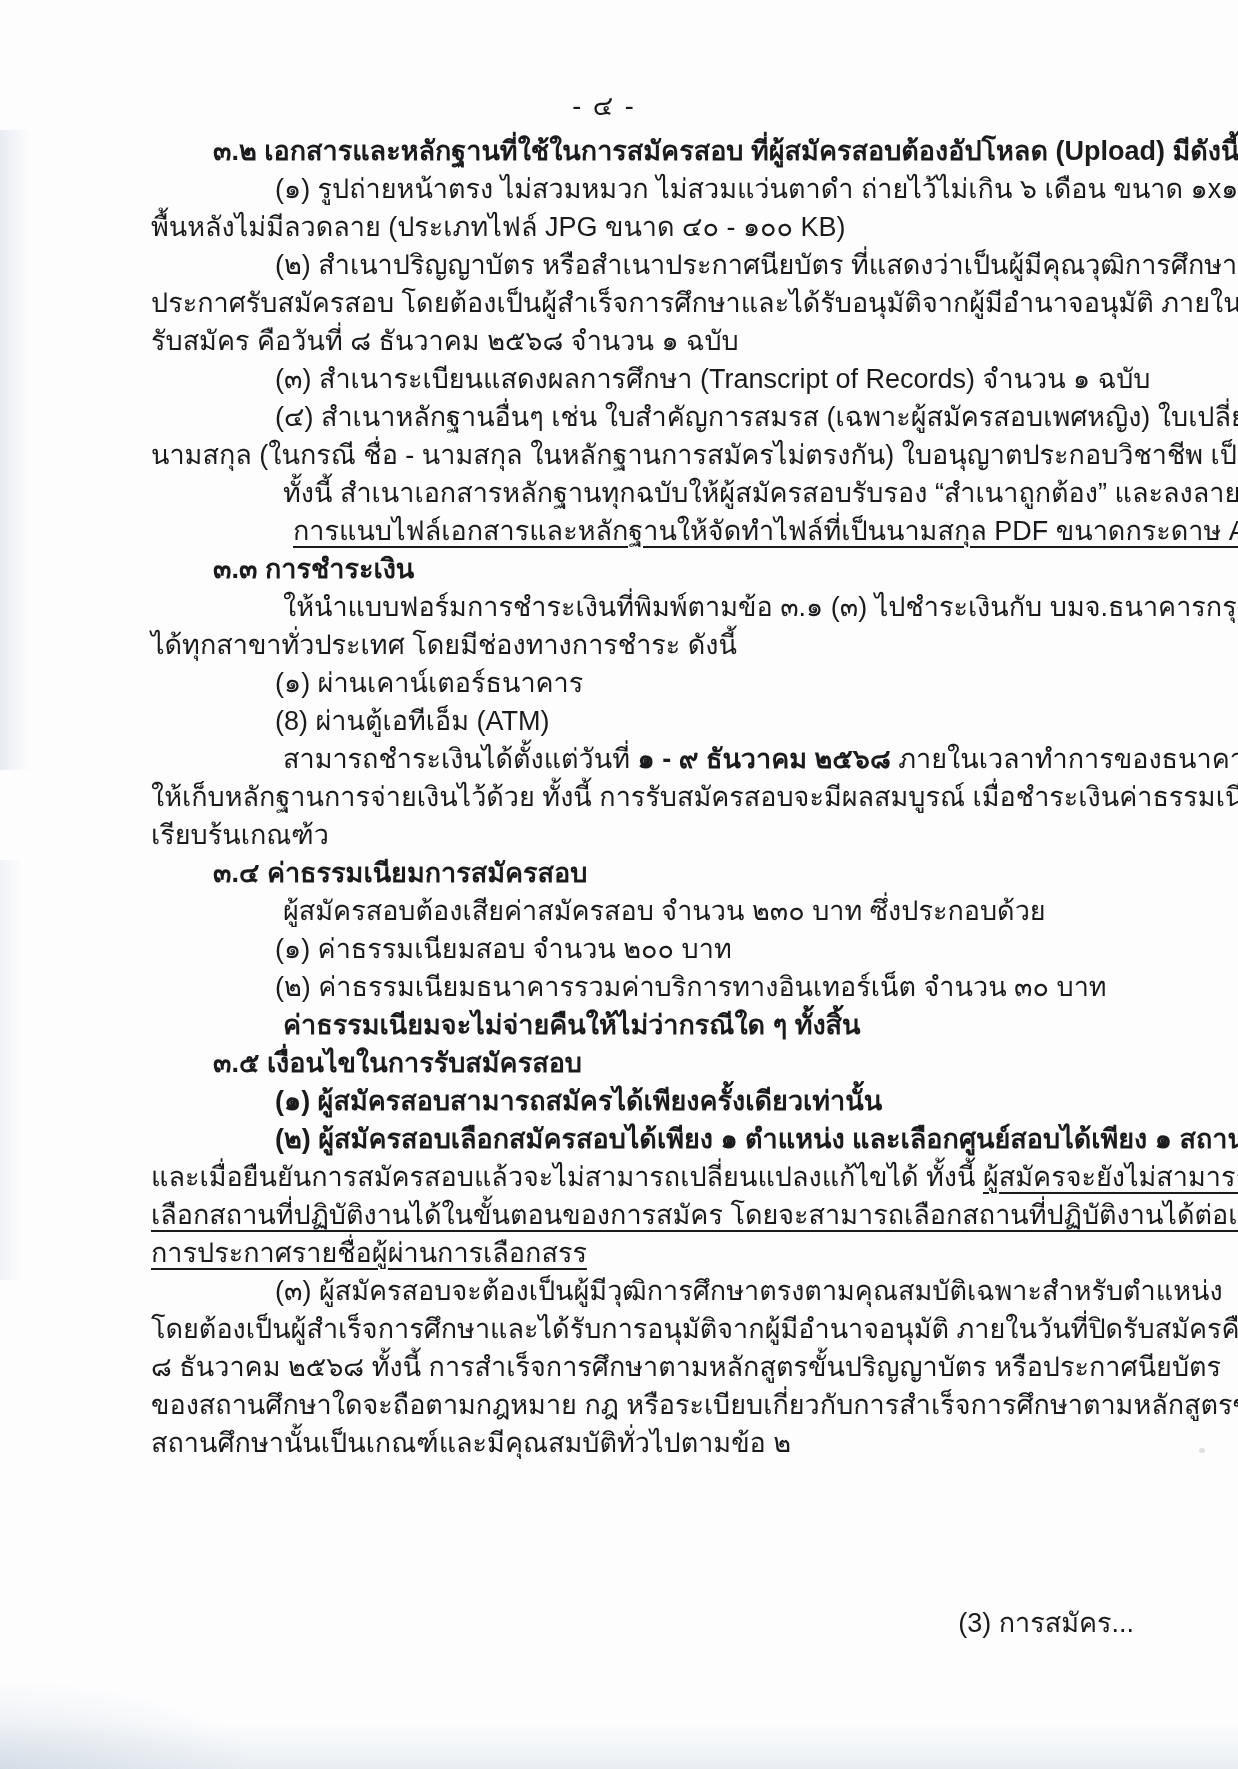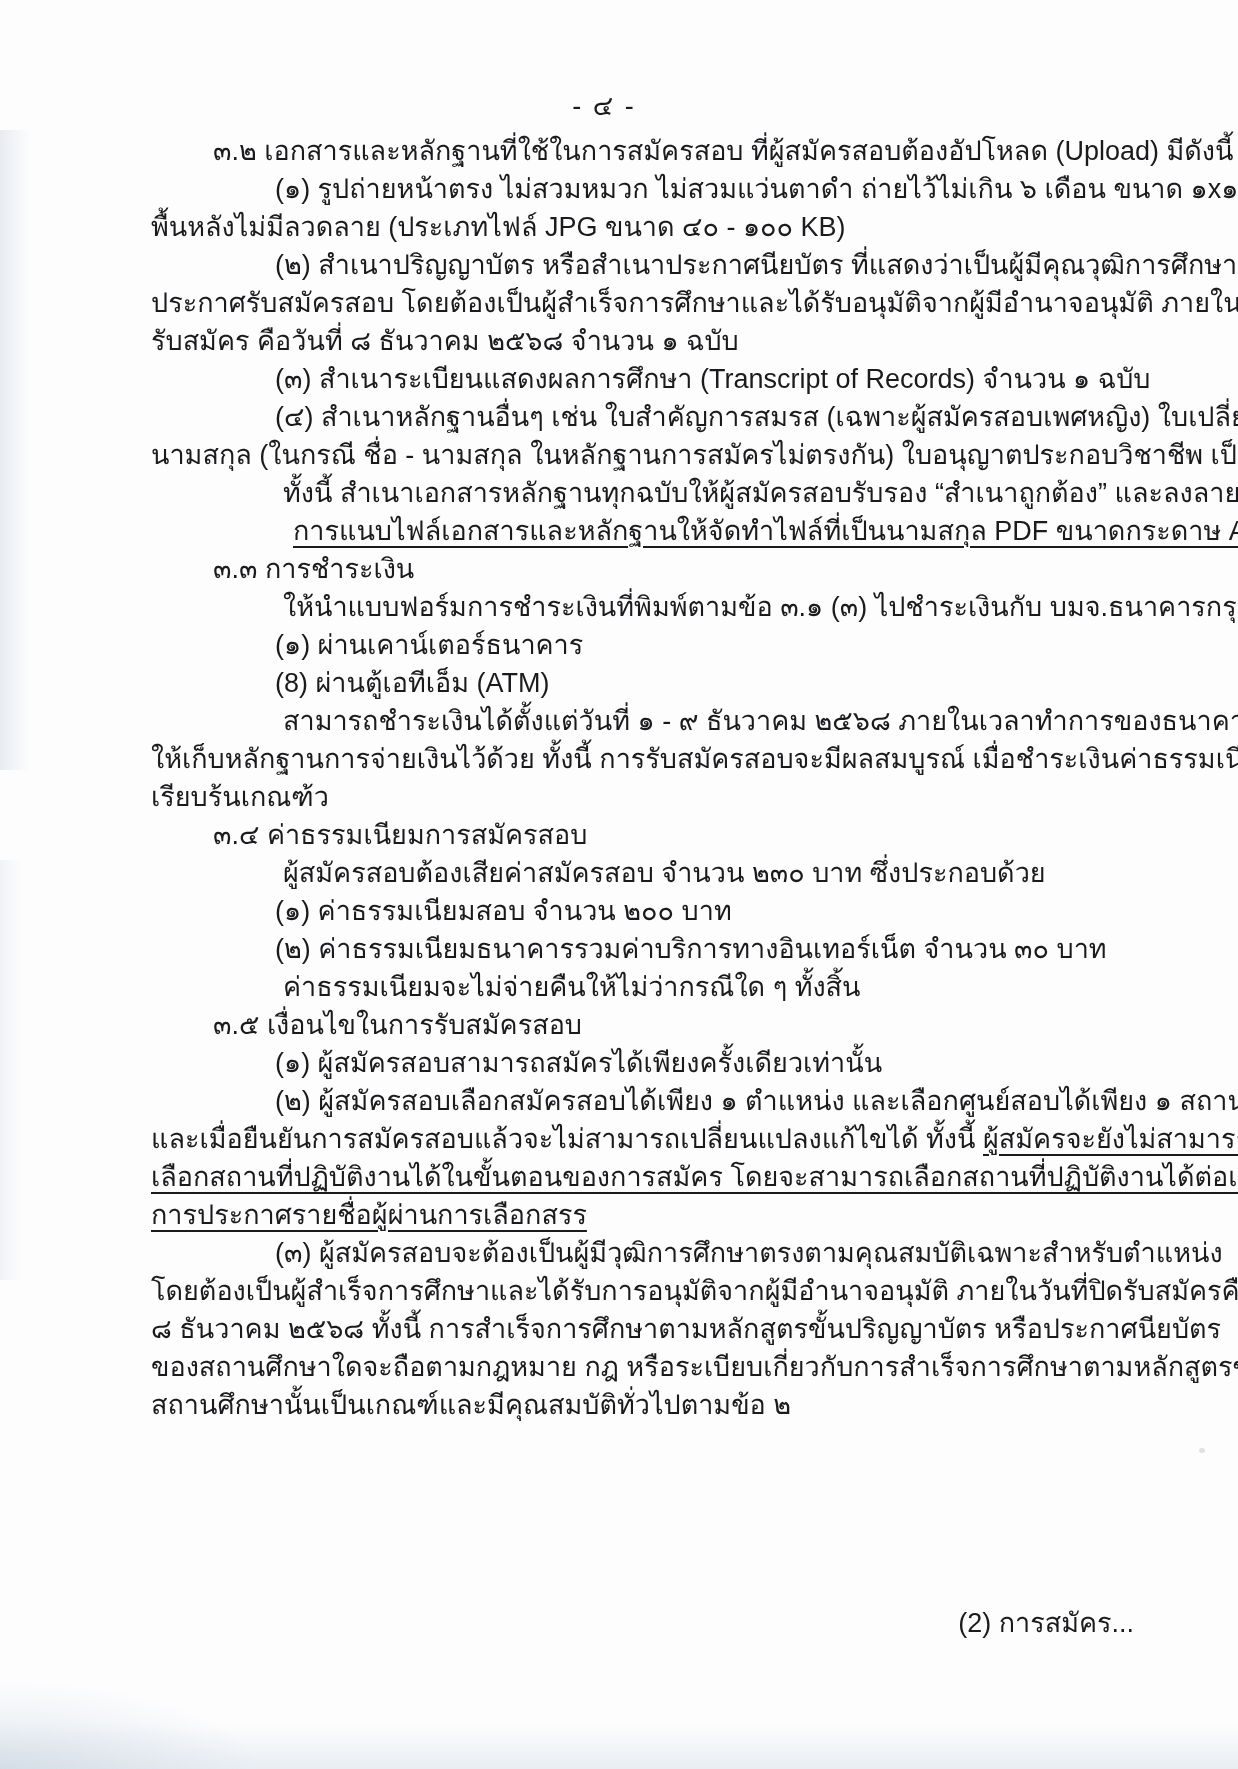--- a/index.html
+++ b/index.html
@@ -58,21 +58,21 @@
     height: 38px;
     line-height: 38px;
     white-space: nowrap;
   }
   .ind-none    { margin-left: 6px; }
   .ind-section { margin-left: 68px; }
   .ind-item    { margin-left: 130px; }
   .ind-para    { margin-left: 138px; }
   .ind-item2   { margin-left: 148px; }
 
-  .b { font-weight: normal; margin-top: 19px; }
+  .b { font-weight: bold; margin-top: 19px; }
   .u {
     text-decoration: underline;
     text-decoration-thickness: 2px;
     text-underline-offset: 6px;
   }
   .footer {
     position: absolute;
     top: 1604px;
     right: 104px;
     line-height: 38px;
@@ -98,20 +98,21 @@
       <div class="line ind-item"><span class="">(๒) สำเนาปริญญาบัตร หรือสำเนาประกาศนียบัตร ที่แสดงว่าเป็นผู้มีคุณวุฒิการศึกษาตรงตาม</span></div>
       <div class="line ind-none"><span class="">ประกาศรับสมัครสอบ โดยต้องเป็นผู้สำเร็จการศึกษาและได้รับอนุมัติจากผู้มีอำนาจอนุมัติ ภายในวันปิด</span></div>
       <div class="line ind-none"><span class="">รับสมัคร คือวันที่ ๘ ธันวาคม ๒๕๖๘ จำนวน ๑ ฉบับ</span></div>
       <div class="line ind-item"><span class="">(๓) สำเนาระเบียนแสดงผลการศึกษา (Transcript of Records) จำนวน ๑ ฉบับ</span></div>
       <div class="line ind-item"><span class="">(๔) สำเนาหลักฐานอื่นๆ เช่น ใบสำคัญการสมรส (เฉพาะผู้สมัครสอบเพศหญิง) ใบเปลี่ยนชื่อ</span></div>
       <div class="line ind-none"><span class="">นามสกุล (ในกรณี ชื่อ - นามสกุล ในหลักฐานการสมัครไม่ตรงกัน) ใบอนุญาตประกอบวิชาชีพ เป็นต้น</span></div>
       <div class="line ind-para"><span class="">ทั้งนี้ สำเนาเอกสารหลักฐานทุกฉบับให้ผู้สมัครสอบรับรอง “สำเนาถูกต้อง” และลงลายมือชื่อ</span></div>
       <div class="line ind-item2"><span class="u">การแนบไฟล์เอกสารและหลักฐานให้จัดทำไฟล์ที่เป็นนามสกุล PDF ขนาดกระดาษ A4</span></div>
       <div class="line ind-section"><span class="b ">๓.๓ การชำระเงิน</span></div>
       <div class="line ind-para"><span class="">ให้นำแบบฟอร์มการชำระเงินที่พิมพ์ตามข้อ ๓.๑ (๓) ไปชำระเงินกับ บมจ.ธนาคารกรุงไทย</span></div>
+      <div class="line ind-none"><span class="">ได้ทุกสาขาทั่วประเทศ โดยมีช่องทางการชำระ ดังนี้</span></div>
       <div class="line ind-item"><span class="">(๑) ผ่านเคาน์เตอร์ธนาคาร</span></div>
       <div class="line ind-item"><span class="">(8) ผ่านตู้เอทีเอ็ม (ATM)</span></div>
       <div class="line ind-para"><span class="">สามารถชำระเงินได้ตั้งแต่วันที่ </span><span class="b ">๑ - ๙ ธันวาคม ๒๕๖๘</span><span class=""> ภายในเวลาทำการของธนาคารและ</span></div>
       <div class="line ind-none"><span class="">ให้เก็บหลักฐานการจ่ายเงินไว้ด้วย ทั้งนี้ การรับสมัครสอบจะมีผลสมบูรณ์ เมื่อชำระเงินค่าธรรมเนียมการสมัครสอบ</span></div>
       <div class="line ind-none"><span class="">เรียบร้นเกณฑ้ว</span></div>
       <div class="line ind-section"><span class="b ">๓.๔ ค่าธรรมเนียมการสมัครสอบ</span></div>
       <div class="line ind-para"><span class="">ผู้สมัครสอบต้องเสียค่าสมัครสอบ จำนวน ๒๓๐ บาท ซึ่งประกอบด้วย</span></div>
       <div class="line ind-item"><span class="">(๑) ค่าธรรมเนียมสอบ จำนวน ๒๐๐ บาท</span></div>
       <div class="line ind-item"><span class="">(๒) ค่าธรรมเนียมธนาคารรวมค่าบริการทางอินเทอร์เน็ต จำนวน ๓๐ บาท</span></div>
       <div class="line ind-para"><span class="b ">ค่าธรรมเนียมจะไม่จ่ายคืนให้ไม่ว่ากรณีใด ๆ ทั้งสิ้น</span></div>
@@ -121,14 +122,14 @@
       <div class="line ind-none"><span class="">และเมื่อยืนยันการสมัครสอบแล้วจะไม่สามารถเปลี่ยนแปลงแก้ไขได้ ทั้งนี้ </span><span class="u">ผู้สมัครจะยังไม่สามารถ</span></div>
       <div class="line ind-none"><span class="u">เลือกสถานที่ปฏิบัติงานได้ในขั้นตอนของการสมัคร โดยจะสามารถเลือกสถานที่ปฏิบัติงานได้ต่อเมื่อเป็นผู้ได้รับ</span></div>
       <div class="line ind-none"><span class="u">การประกาศรายชื่อผู้ผ่านการเลือกสรร</span></div>
       <div class="line ind-item"><span class="">(๓) ผู้สมัครสอบจะต้องเป็นผู้มีวุฒิการศึกษาตรงตามคุณสมบัติเฉพาะสำหรับตำแหน่ง</span></div>
       <div class="line ind-none"><span class="">โดยต้องเป็นผู้สำเร็จการศึกษาและได้รับการอนุมัติจากผู้มีอำนาจอนุมัติ ภายในวันที่ปิดรับสมัครคือวันที่</span></div>
       <div class="line ind-none"><span class="">๘ ธันวาคม ๒๕๖๘ ทั้งนี้ การสำเร็จการศึกษาตามหลักสูตรขั้นปริญญาบัตร หรือประกาศนียบัตร</span></div>
       <div class="line ind-none"><span class="">ของสถานศึกษาใดจะถือตามกฎหมาย กฎ หรือระเบียบเกี่ยวกับการสำเร็จการศึกษาตามหลักสูตรของ</span></div>
       <div class="line ind-none"><span class="">สถานศึกษานั้นเป็นเกณฑ์และมีคุณสมบัติทั่วไปตามข้อ ๒</span></div>
     </div>
 
-  <div class="footer">(2) การสมัคร...</div>
+  <div class="footer">(3) การสมัคร...</div>
 </div>
 
 </body></html>

